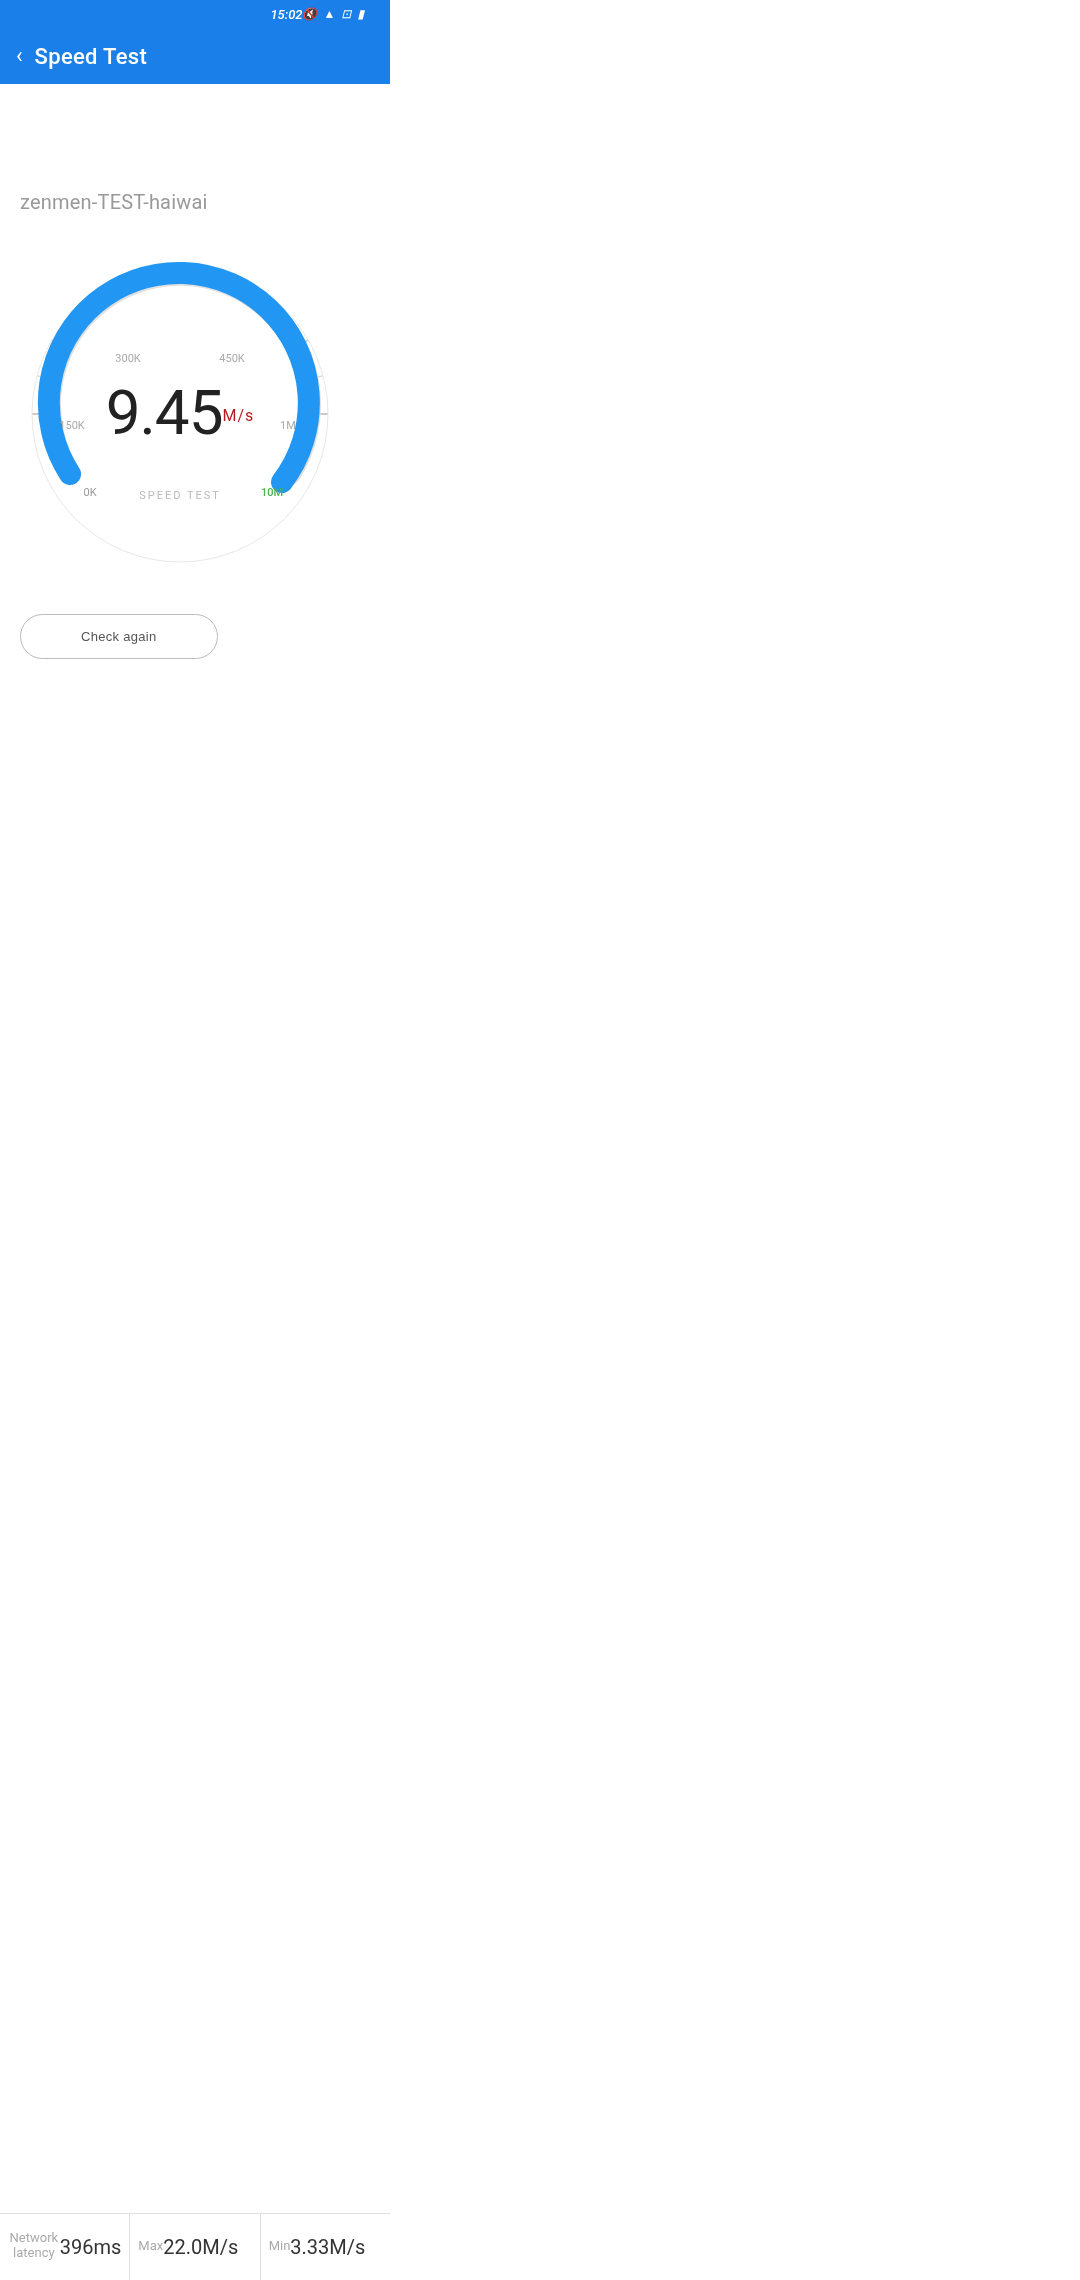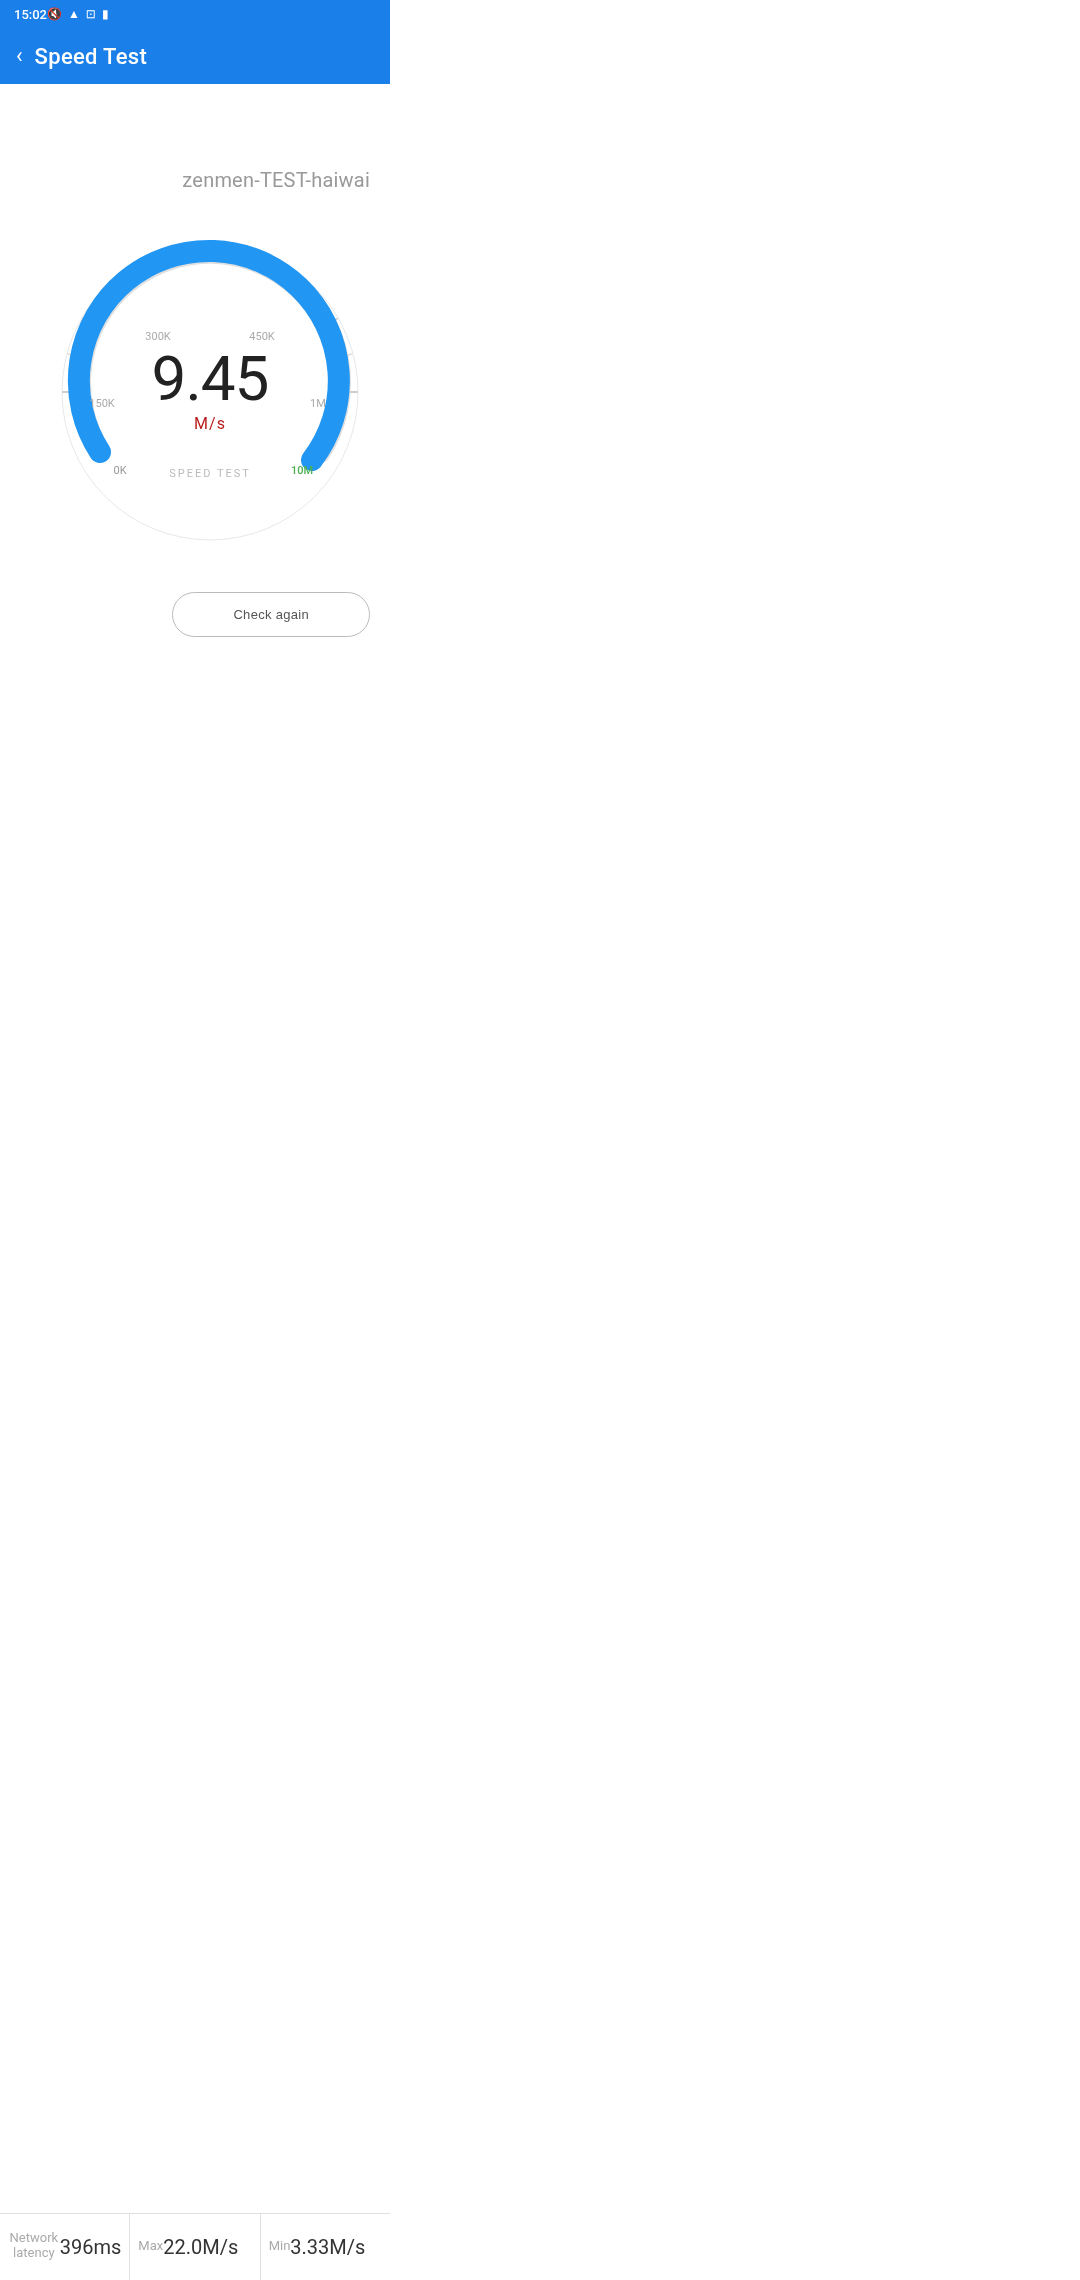--- a/index.html
+++ b/index.html
@@ -13,24 +13,25 @@
       overflow-x: hidden;
     }
 
     
     .status-bar {
       background: #1a7fe8;
       color: #fff;
       height: 28px;
       display: flex;
       align-items: center;
-      justify-content: flex-start;
-      padding: 0 14px;
+      justify-content: flex-end;
+      padding: 0 26px;
       font-size: 13px;
       font-weight: 500;
+      font-style: italic;
     }
     .status-right {
       display: flex;
       align-items: center;
       gap: 6px;
     }
     .status-icon { font-size: 12px; }
 
     
     .app-bar {
@@ -51,22 +52,23 @@
       font-size: 22px;
       font-weight: 500;
       letter-spacing: 0.3px;
     }
 
     
     .main-content {
       background: #fff;
       display: flex;
       flex-direction: column;
-      align-items: flex-end;
-      padding: 84px 20px 20px;
+      align-items: flex-start;
+      padding: 66px 20px 20px;
+      margin-top: 40px;
     }
 
     .network-name {
       font-size: 20px;
       color: #999;
       margin-bottom: 40px;
       font-weight: 400;
       letter-spacing: 0.2px;
     }
 
@@ -83,21 +85,21 @@
       height: 100%;
     }
 
     .speed-value-container {
       position: absolute;
       top: 50%;
       left: 50%;
       transform: translate(-50%, -52%);
       text-align: center;
       display: flex;
-      flex-direction: column;
+      flex-direction: row;
       align-items: center;
     }
 
     .speed-value {
       font-size: 62px;
       font-weight: 400;
       color: #222;
       line-height: 1;
       letter-spacing: -1px;
     }

